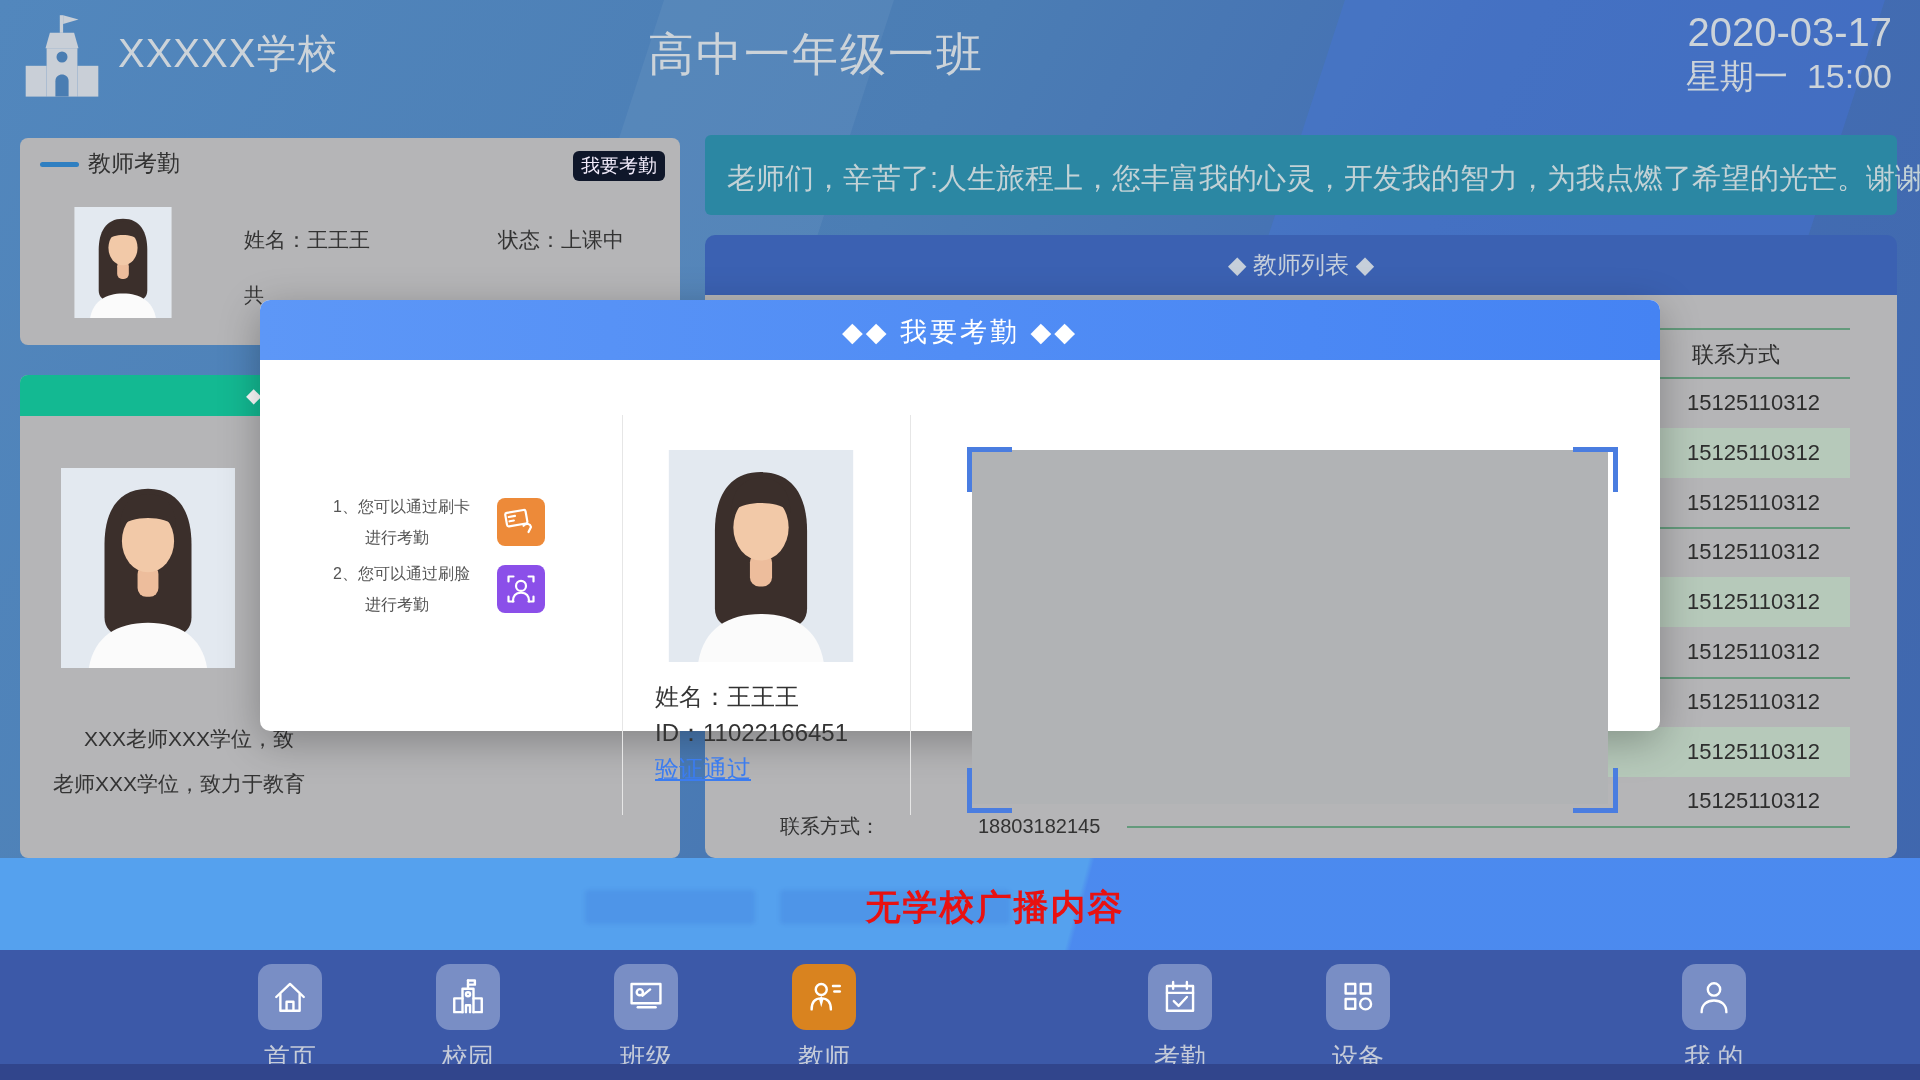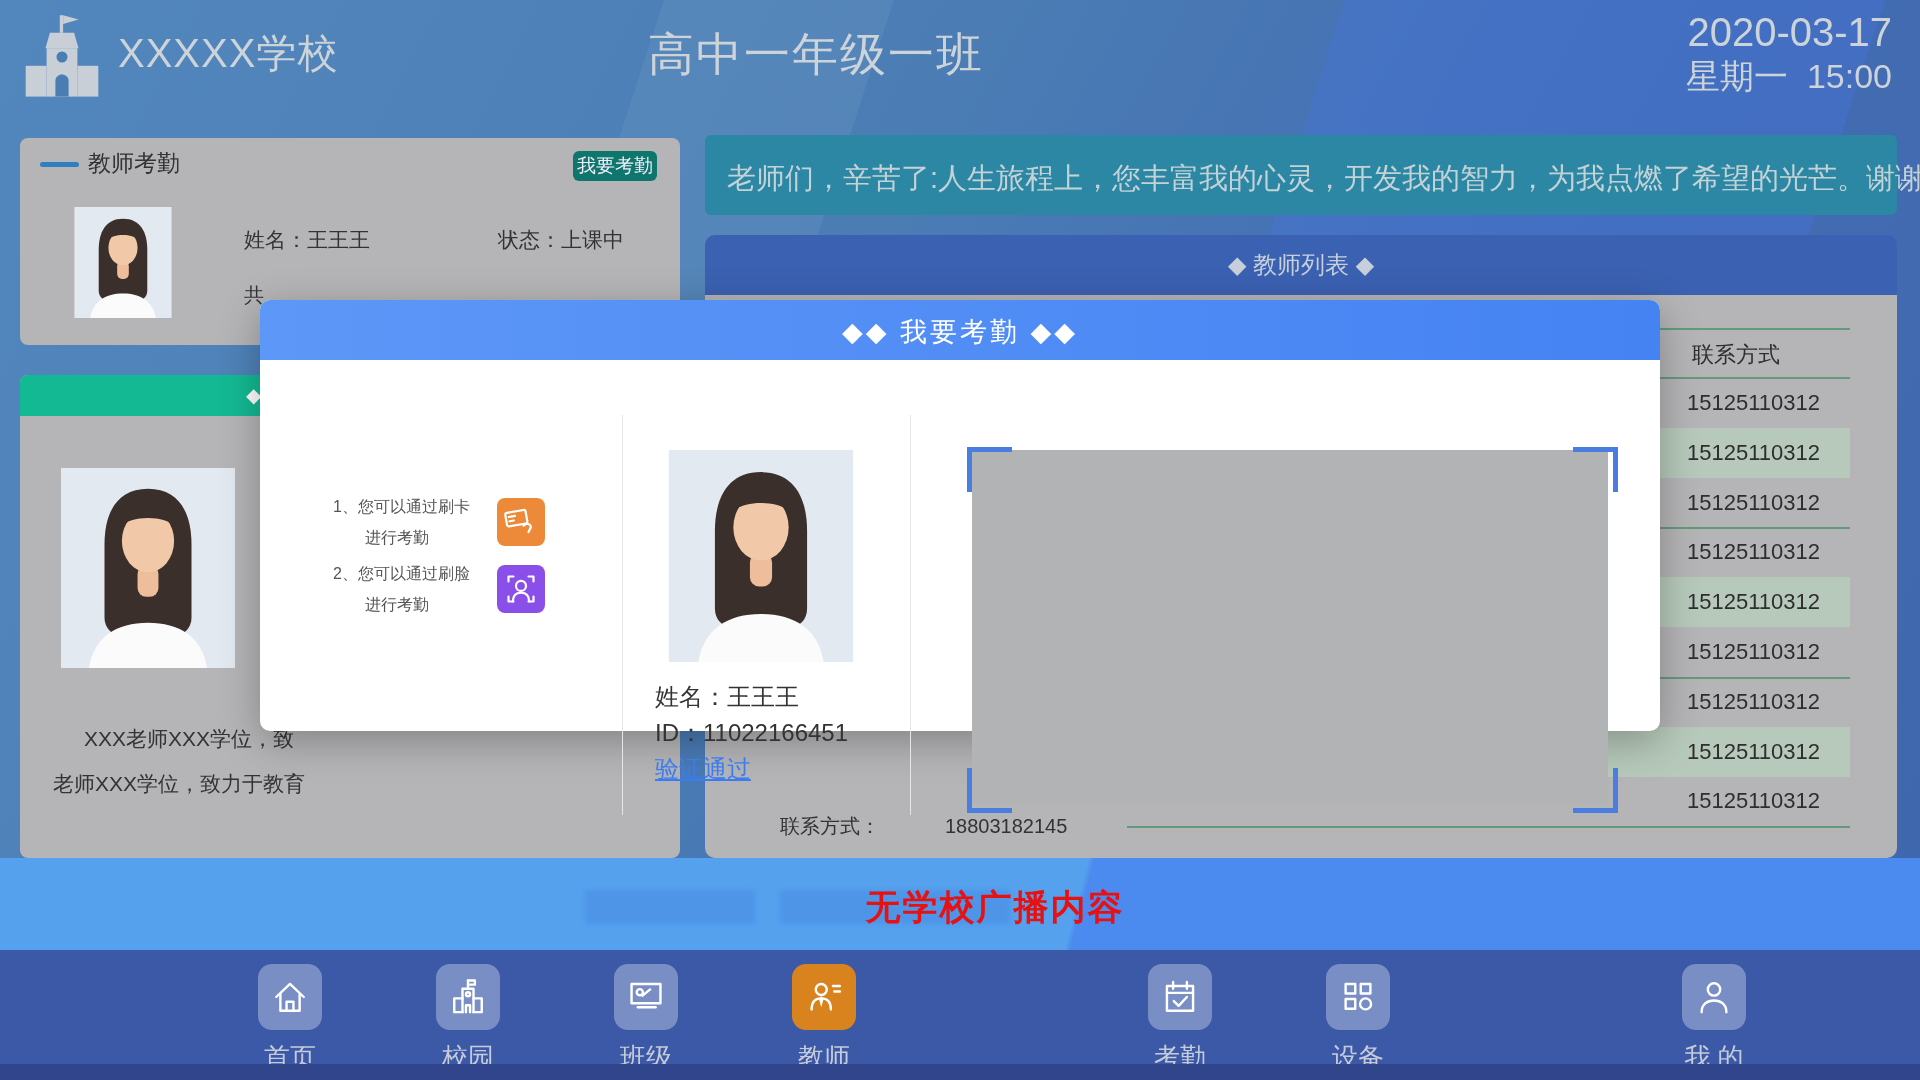--- a/index.html
+++ b/index.html
@@ -18,22 +18,22 @@
   .class-title{left:0;top:24px;width:1632px;text-align:center;font-size:46px;color:#ccd3d9;letter-spacing:2px;}
   .datetime{right:28px;top:8px;text-align:right;color:#ccd3d9;}
   .datetime .d1{font-size:40px;line-height:48px;}
   .datetime .d2{font-size:34px;line-height:40px;margin-left:44px;}
 
   
   .card{position:absolute;background:#b5b5b7;border-radius:8px;}
   .card1{left:20px;top:138px;width:660px;height:207px;}
   .card1 .dash{position:absolute;left:20px;top:24px;width:39px;height:5px;border-radius:3px;background:#2f7fc1;}
   .card1 .c-title{position:absolute;left:68px;top:10px;font-size:23px;color:#333;}
-  .attend-btn{position:absolute;left:553px;top:13px;width:84px;height:30px;border-radius:6px;
-    background:#0f766e;color:#f2ecfb;font-size:19px;line-height:30px;text-align:center;cursor:pointer;}
+  .attend-btn{position:absolute;left:553px;top:13px;width:92px;height:30px;border-radius:6px;
+    background:#0f172a;color:#f2ecfb;font-size:19px;line-height:30px;text-align:center;cursor:pointer;}
   .photo1{position:absolute;left:46px;top:69px;width:114px;height:111px;overflow:hidden;}
   .row-info{position:absolute;top:88px;font-size:21px;color:#333;}
   .frag{position:absolute;left:224px;top:144px;font-size:20px;color:#333;}
 
   .card2{left:20px;top:375px;width:660px;height:483px;}
   .card2 .head{position:absolute;left:0;top:0;width:660px;height:41px;background:#13b992;border-radius:8px 8px 0 0;}
   .card2 .decor{position:absolute;left:226px;top:8px;color:#fff;font-size:20px;}
   .photo2{position:absolute;left:41px;top:90px;width:174px;height:206px;overflow:hidden;}
   .intro-line{position:absolute;font-size:21px;color:#333;white-space:nowrap;}
 
@@ -44,21 +44,21 @@
   
   .panel{left:705px;top:235px;width:1192px;height:623px;}
   .panel .band{position:absolute;left:0;top:0;width:1192px;height:60px;background:#3b61b2;border-radius:10px 10px 0 0;}
   .panel .band-title{position:absolute;left:0;top:14px;width:1192px;text-align:center;font-size:24px;color:#c6cfda;}
   .panel .body{position:absolute;left:0;top:60px;width:1192px;height:563px;background:#b5b5b7;border-radius:0 0 10px 10px;}
   .tline{position:absolute;left:422px;width:723px;height:2px;background:#649a7c;}
   .col-header{position:absolute;left:987px;top:105px;width:200px;text-align:left;font-size:22px;color:#2e2e2e;}
   .c-row{position:absolute;left:422px;width:723px;height:50px;font-size:22px;color:#2e2e2e;line-height:50px;padding-left:560px;box-sizing:border-box;}
   .c-row.green{background:#b6c9ba;}
   .contact-line{position:absolute;left:75px;top:578px;font-size:20px;color:#333;}
-  .contact-line .v{margin-left:65px;}
+  .contact-line .v{margin-left:98px;}
 
   
   .broadcast{left:0;top:858px;width:1920px;height:92px;background:#55a1ee;}
   .broadcast .diag{position:absolute;inset:0;background:linear-gradient(105deg,rgba(0,0,0,0) 56%,rgba(64,110,240,.45) 56.3%);}
   .ghost{position:absolute;background:rgba(30,70,190,.13);filter:blur(2px);border-radius:4px;}
   .broadcast .t{position:absolute;left:0;top:26px;width:1920px;text-align:center;text-indent:70px;
     font-size:35px;font-weight:bold;color:#e81111;letter-spacing:2px;}
 
   
   .nav{left:0;top:950px;width:1920px;height:130px;background:#3c59a8;}

